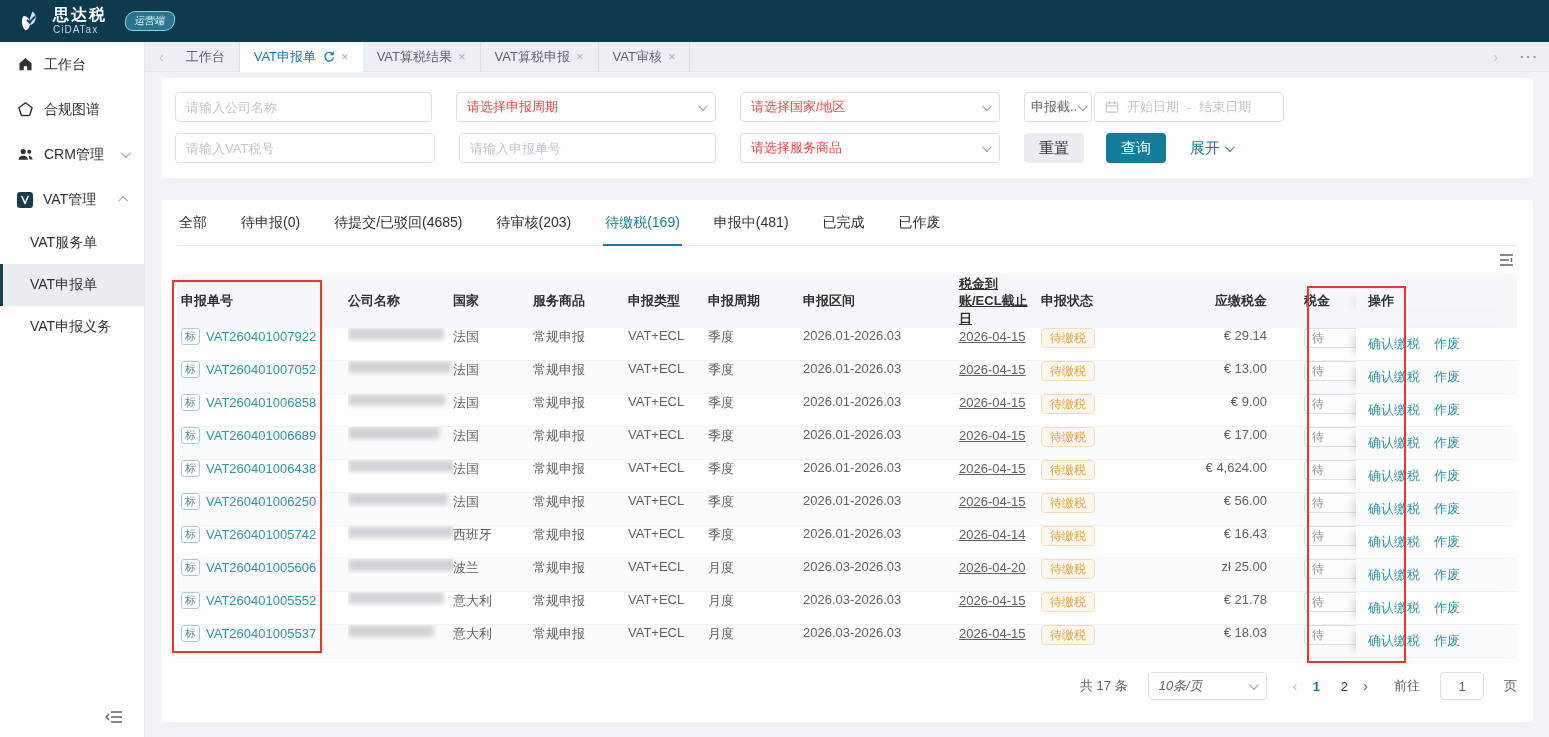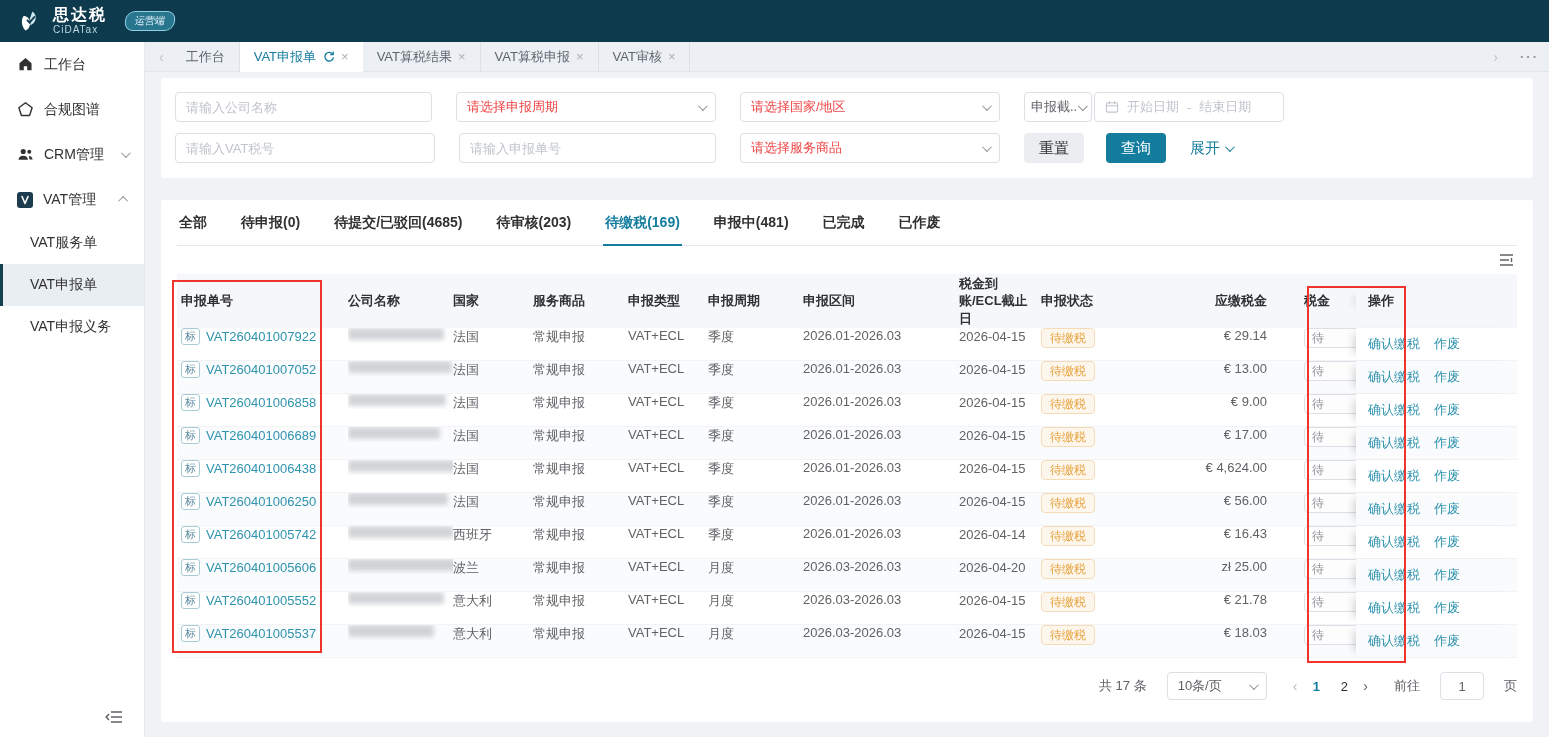--- a/index.html
+++ b/index.html
@@ -56,46 +56,46 @@
   .btn { height:30px; border:none; border-radius:4px; font-size:15px; padding:0 15px; cursor:pointer; font-family:inherit; }
   .btn-reset { background:#ebedf0; color:#303133; }
   .btn-search { background:var(--accent); color:#fff; }
   .expand { display:flex; align-items:center; gap:5px; color:var(--accent); font-size:15px; cursor:pointer; margin-left:2px; }
   .expand .chev { border-color:var(--accent); }
 
   .table-card { position:absolute; left:161px; top:200px; width:1372px; height:522px; background:#fff; border-radius:3px; padding:12px 16px 0; }
 
   
   .stabs { display:flex; gap:30px; border-bottom:1px solid #e4e7ed; }
-  .stab { font-size:14px; color:#303133; padding:2px 2px 12px; cursor:pointer;font-weight:bold; }
+  .stab { font-size:14px; color:#303133; padding:2px 2px 12px; cursor:pointer; }
   .stab.active { color:var(--accent); border-bottom:2px solid var(--accent); margin-bottom:-1px; }
   .tools-row { height:28px; display:flex; align-items:center; justify-content:flex-end; padding-right:2px; }
 
   
   .thead { display:flex; background:#f5f7fa; min-height:54px; align-items:center; font-size:13px; font-weight:bold; color:#303133; }
   .tr { display:flex; height:33px; align-items:flex-start; font-size:13px; color:#606266; border-bottom:1px solid #f2f3f5; background:#fff; }
   .tr:nth-child(even) { background:#fafbfc; }
   .td, .th { padding:0 8px 0 0; white-space:nowrap; overflow:hidden; flex:none; }
   .col-order{width:171px; padding-left:4px;} .col-company{width:105px;} .col-country{width:80px;}
   .col-product{width:95px;} .col-type{width:80px;} .col-period{width:95px;} .col-range{width:156px;}
-  .col-deadline{width:82px; white-space:normal; line-height:1.35;} .col-status{width:118px;}
+  .col-deadline{width:82px; white-space:normal; line-height:1.35;text-decoration:underline;} .col-status{width:118px;}
   .col-amount{width:145px; text-align:right; padding-right:37px;}
   .col-tax{width:52px; overflow:hidden;}
   .col-ops{width:161px; padding-left:12px; box-shadow:-8px 0 8px -6px rgba(0,0,0,.18); background:inherit; display:flex; gap:14px; align-items:center; height:100%;}
   .thead .col-ops { font-weight:bold; }
   .tr .col-deadline { white-space:nowrap; }
   .tag { display:inline-block; border:1px solid #a9cbd6; color:#56879a; background:#fff; font-size:11px; line-height:15px; padding:0 3px; border-radius:3px; margin-right:6px; vertical-align:1px; }
   .link { color:var(--link); text-decoration:none; cursor:pointer; }
   .wbadge { display:inline-block; background:var(--warning-bg); color:var(--warning-text); border:1px solid var(--warning-border); font-size:12px; line-height:18px; padding:0 8px; border-radius:4px; }
   .clipbadge { display:inline-block; min-width:56px; border:1px solid #dcdfe6; color:#909399; background:#fdfdfd; font-size:12px; line-height:18px; padding:0 0 0 7px; border-radius:4px; }
   .blur { display:inline-block; height:12px; border-radius:2px; background:#c6c9cd; filter:blur(2.5px); opacity:.8; }
 
   
   .pager { display:flex; align-items:center; justify-content:flex-end; gap:20px; margin-top:14px; font-size:13px; color:#606266; }
-  .psel { width:100px; height:28px; }
+  .psel { width:119px; height:28px;font-style:italic; }
   .pnums { display:flex; align-items:center; gap:6px; margin:0 4px; }
   .pnum { min-width:22px; text-align:center; cursor:pointer; color:#303133; font-weight:bold; }
   .pnum.cur { color:var(--accent); }
   .parrow { color:#b6bcc4; cursor:pointer; font-size:14px; padding:0 2px; }
   .parrow.next { color:#606266; }
   .goto-input { width:44px; height:28px; border:1px solid #dcdfe6; border-radius:4px; text-align:center; font-size:13px; color:#606266; outline:none; font-family:inherit; }
 
   
   .anno { position:absolute; border:2px solid var(--annotation); z-index:40; pointer-events:none; }
   #anno-order { left:172px; top:280px; width:150px; height:373px; }

